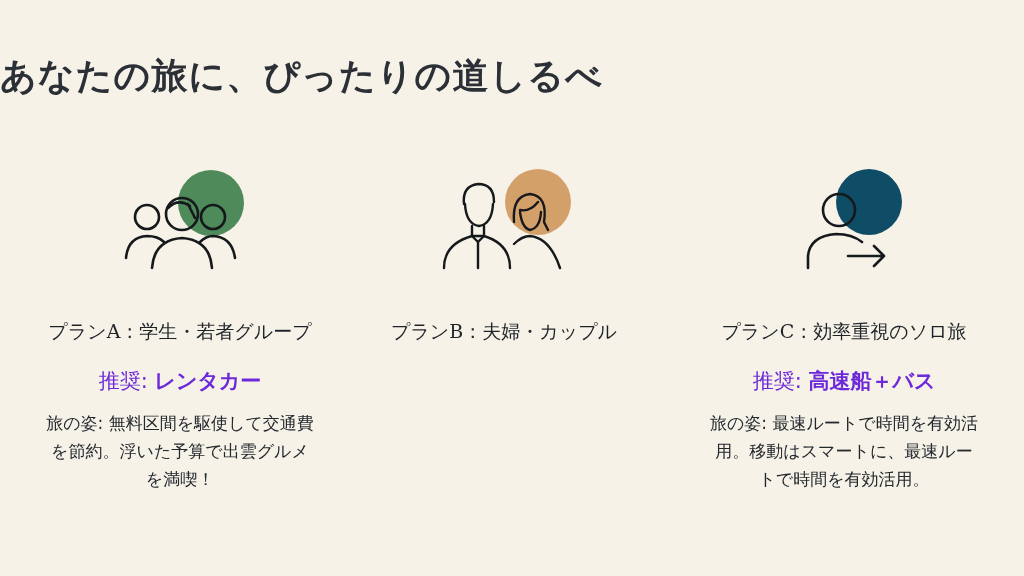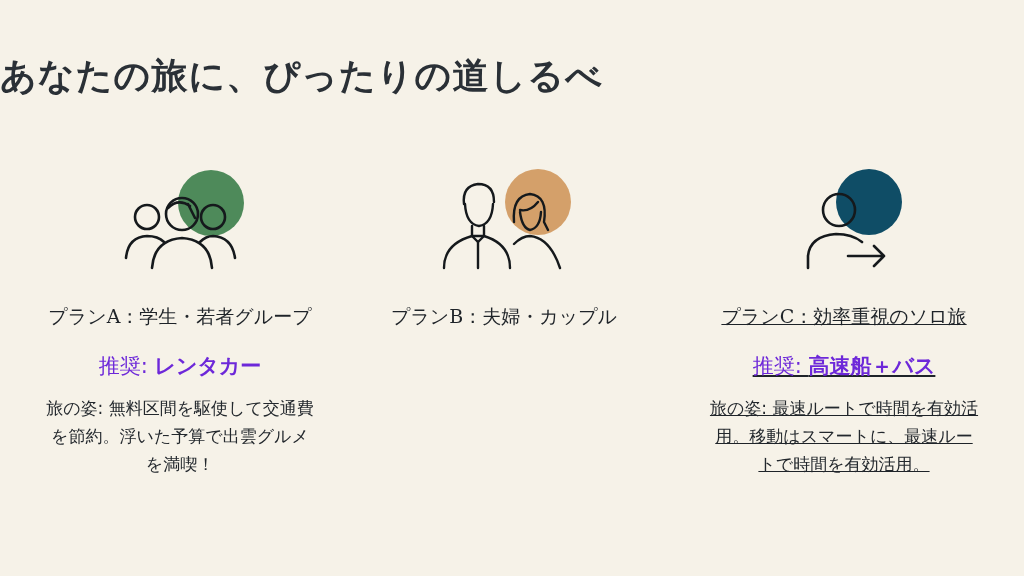--- a/index.html
+++ b/index.html
@@ -16,25 +16,25 @@
       font-family: "DejaVu Serif", "Liberation Serif", serif;
       font-size: 36px; font-weight: bold; color: #2a3036;
       letter-spacing: 1px;
     }
     .col {
       position: absolute; top: 160px; width: 320px;
       text-align: center;
     }
     .col.a { left: 20px; }
     .col.b { left: 344px; }
-    .col.c { left: 684px; text-decoration: underline; }
+    .col.c { left: 684px; }
     .icon-wrap { position: relative; width: 320px; height: 120px; }
     .icon-wrap svg { position: absolute; left: 0; top: 0; }
     .plan-title {
-      margin-top: 24px;
+      margin-top: 39px;
       font-family: "DejaVu Serif", "Liberation Serif", serif;
       font-size: 19px; color: #1e2328;
     }
     .rec {
       margin-top: 22px; font-size: 21px; color: #6d28d9;
     }
     .rec .rec-label { font-weight: normal; }
     .rec .rec-value { font-weight: bold; }
     .desc {
       margin: 14px auto 16px; width: 270px;

